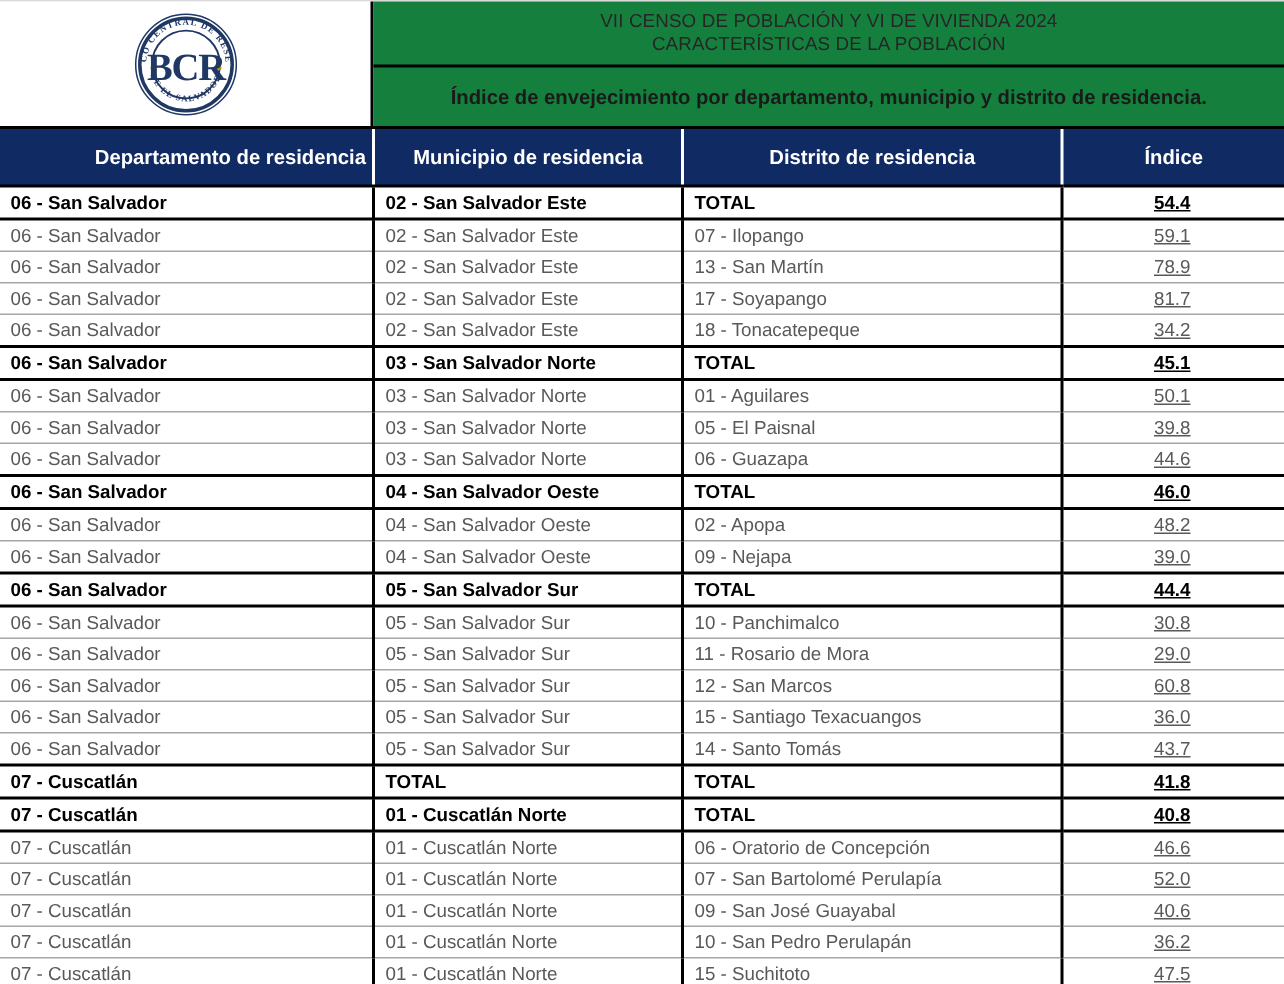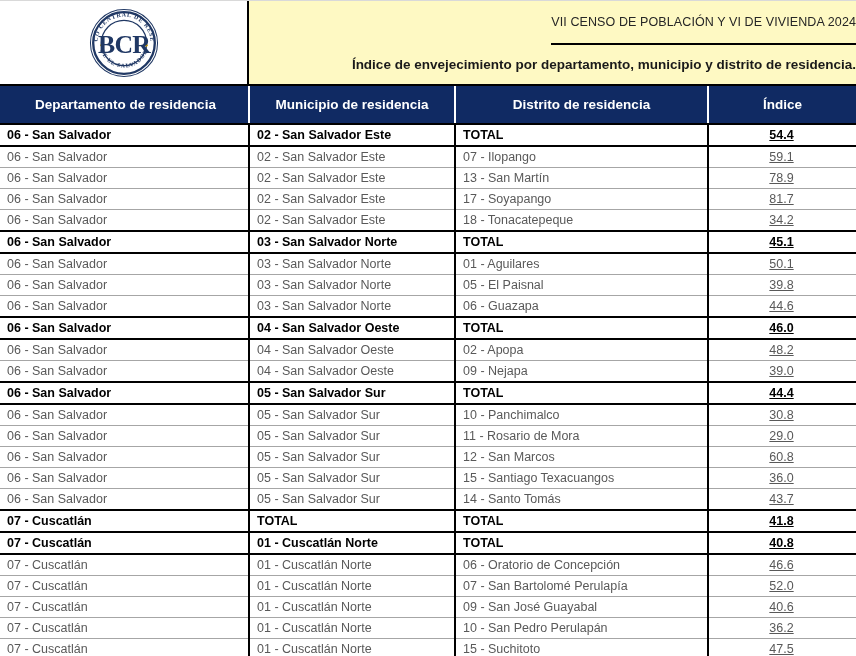--- a/index.html
+++ b/index.html
@@ -33,22 +33,21 @@
     border-right: 2px solid #000;
     display: flex;
     align-items: center;
     justify-content: center;
     background: #fff;
   }
   .title-cell {
     flex: 1;
     display: flex;
     flex-direction: column;
-    background: #fef9c3;
-    align-items: flex-end;
+    background: #15803d;
   }
   .title-top {
     height: 44px;
     border-bottom: 2px solid #000;
     display: flex;
     flex-direction: column;
     align-items: center;
     justify-content: center;
     padding-top: 1px;
   }
@@ -92,21 +91,21 @@
     font-size: 13.5px;
     font-weight: bold;
     height: 38px;
     text-align: center;
     border-right: 2px solid #ffffff;
     border-bottom: 2px solid #000;
     padding: 0 4px;
     white-space: nowrap;
   }
   thead th:last-child { border-right: none; }
-  thead th.th-dep { text-align: center; padding-left: 7px; }
+  thead th.th-dep { text-align: right; padding-left: 7px; }
 
   tbody td {
     height: 20.3px;
     font-size: 12.5px;
     color: #595959;
     padding: 0 0 0 7px;
     border-right: 2px solid #000;
     border-bottom: 1px solid #a6a6a6;
     white-space: nowrap;
     overflow: hidden;
@@ -152,20 +151,21 @@
         </text>
         <circle cx="21.5" cy="53" r="1.9" fill="#bf9000"></circle>
         <circle cx="78.5" cy="53" r="1.9" fill="#bf9000"></circle>
         <text x="50" y="63" text-anchor="middle" font-family="'Liberation Serif', serif" font-size="33" font-weight="bold" fill="#203864" letter-spacing="-1">BCR</text>
       </svg>
     </div>
 
     <div class="title-cell">
       <div class="title-top">
         <div class="title-line">VII CENSO DE POBLACIÓN Y VI DE VIVIENDA 2024</div>
+        <div class="title-line">CARACTERÍSTICAS DE LA POBLACIÓN</div>
       </div>
       <div class="title-bottom">
         <div class="subtitle-line">Índice de envejecimiento por departamento, municipio y distrito de residencia.</div>
       </div>
     </div>
 
   </div>
 
   <table class="census">
     <colgroup>

